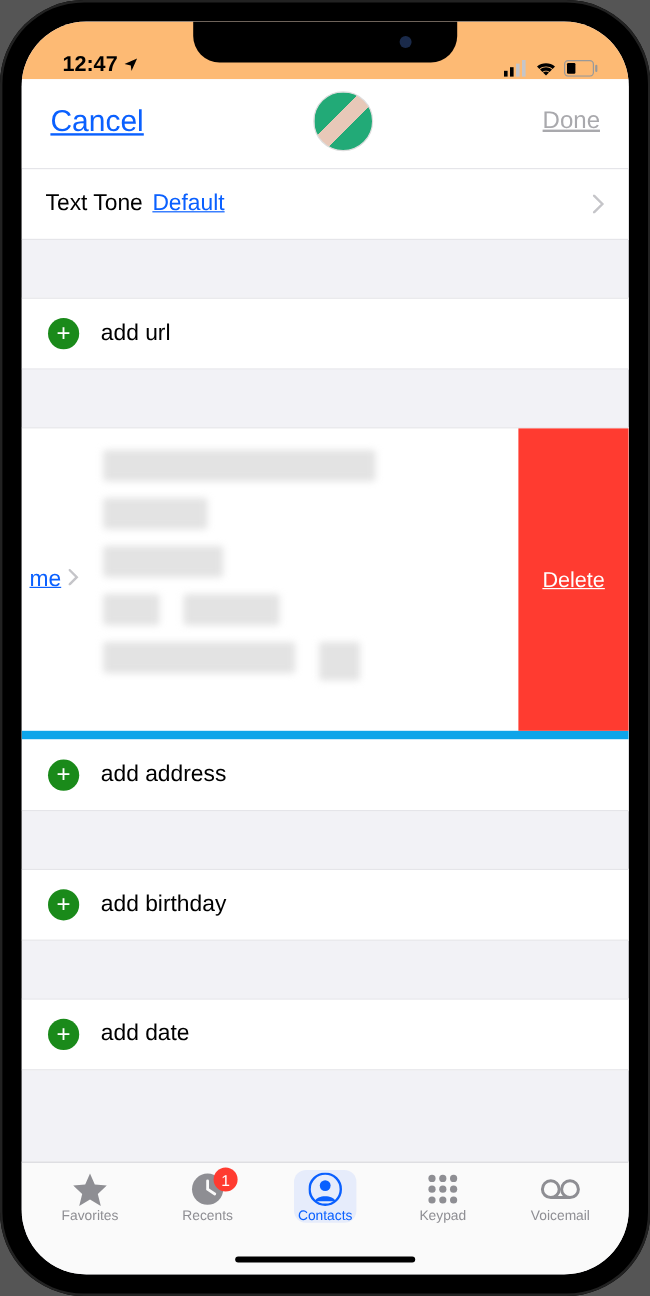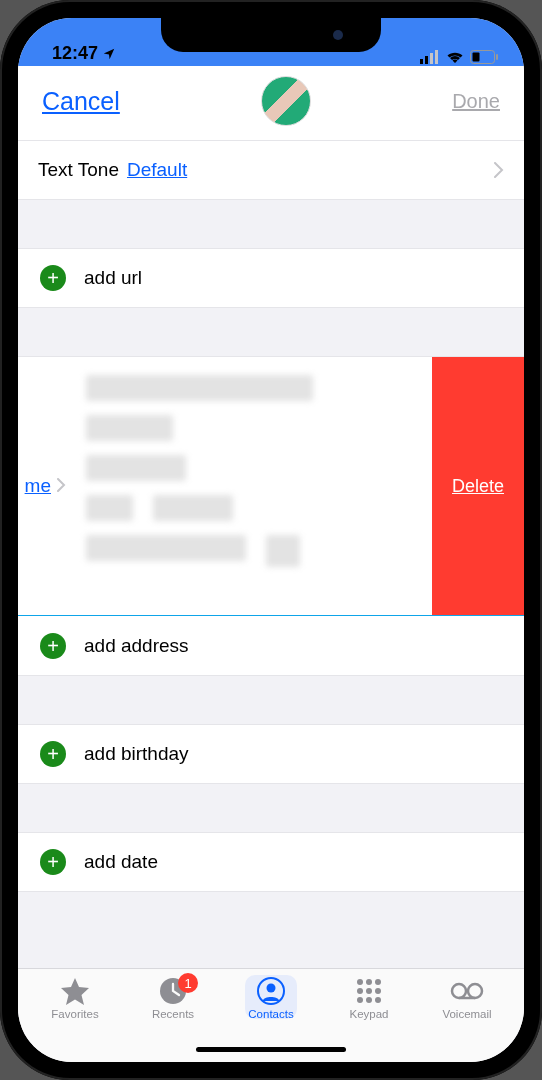--- a/index.html
+++ b/index.html
@@ -27,21 +27,21 @@
   position: absolute; top: 0; left: 50%; transform: translateX(-50%);
   width: 220px; height: 34px; background: #000;
   border-radius: 0 0 22px 22px; z-index: 100;
   display:flex; align-items:center; justify-content:flex-end; padding-right:38px;
 }
 .notch .camera { width:10px; height:10px; border-radius:50%; background:#1a2a4a; }
 
 
 .status-bar {
   height: 48px; display: flex; align-items: flex-end; padding: 0 26px 2px 34px;
-  justify-content: space-between; background:#3b82f6;
+  justify-content: space-between; background:#fdba74;
 }
 .status-time { font-weight: 600; font-size: 18px; display:flex; align-items:center; gap:4px;}
 .status-icons { display: flex; gap: 6px; align-items: center; }
 .status-icons svg { display:block; }
 
 
 .nav-header {
   background: #fff;
   display: flex; align-items: center; justify-content: space-between;
   padding: 10px 24px 14px 24px;
@@ -71,21 +71,21 @@
 
 .add-row { gap: 18px; padding-left:22px;}
 .plus-icon {
   width: 26px; height: 26px; border-radius: 50%; background: #1a8a1a;
   display: flex; align-items: center; justify-content: center;
   color:#fff; font-size:20px; line-height:1; flex-shrink:0;
 }
 .add-label { color:#000; }
 
 
-.address-wrapper { display:flex; background:#fff; border-top:1px solid #e5e5e9; border-bottom:1px solid #0ea5e9; height: 260px; position:relative;}
+.address-wrapper { display:flex; background:#fff; border-top:1px solid #e5e5e9; border-bottom:7px solid #0ea5e9; height: 260px; position:relative;}
 .address-left {
   width:48px; display:flex; align-items:center; justify-content:flex-end;
   color:#0a60ff; font-size:19px; text-decoration:underline;
 }
 .address-left .chev { color:#c5c5c9; margin-left:6px; text-decoration:none;}
 .address-body { flex:1; padding: 18px 12px 18px 20px; display:flex; flex-direction:column; gap:14px; overflow:hidden;}
 .blur-line { height: 26px; background: #e3e3e3; filter: blur(3px); border-radius:2px;}
 .blur-row { display:flex; gap:20px;}
 .delete-panel {
   width: 92px; background: #ff3b30; display:flex; align-items:center; justify-content:center;

